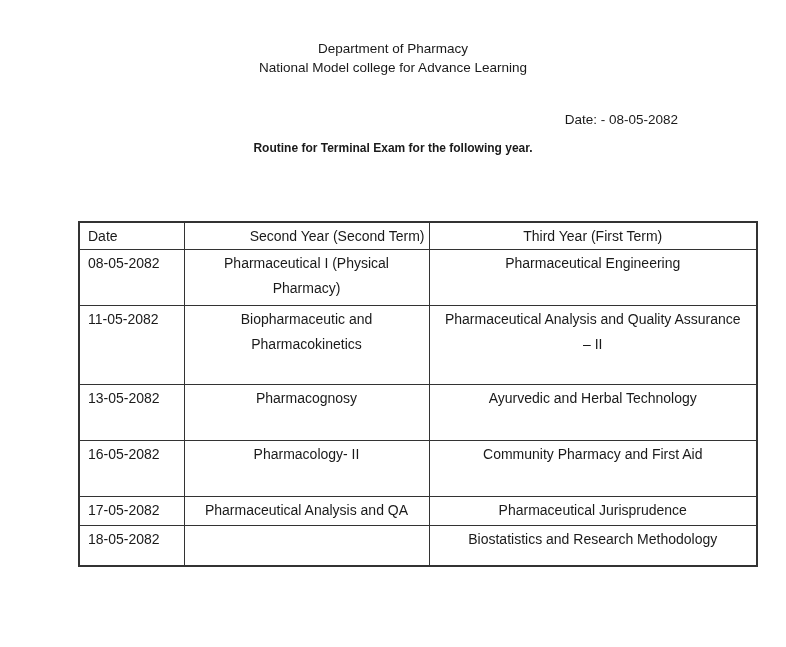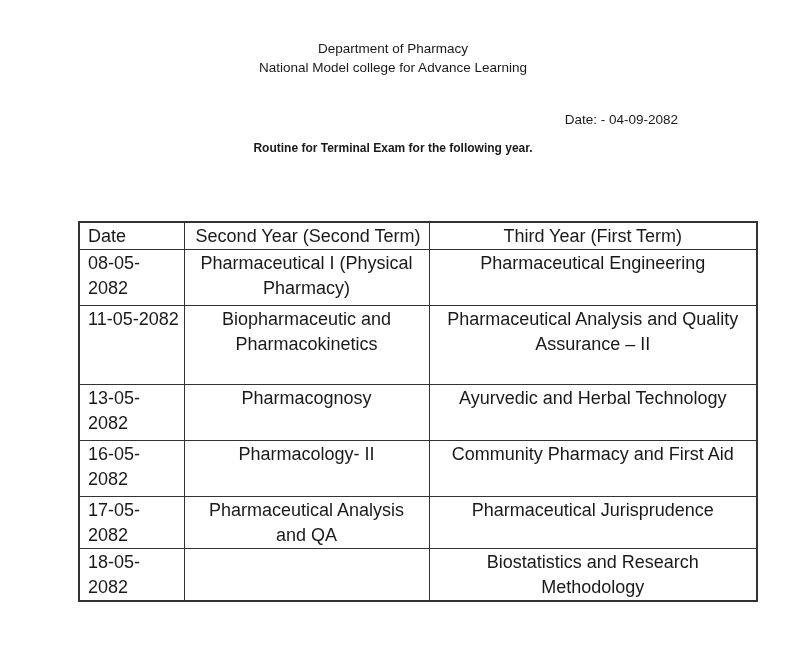--- a/index.html
+++ b/index.html
@@ -40,38 +40,38 @@
   .table-wrap {
     position: absolute;
     left: 78px;
     top: 221px;
   }
   table.exam-table {
     border-collapse: collapse;
     table-layout: fixed;
     width: 626px;
     border: 2px solid #333;
-    font-size: 18px;
+    font-size: 14px;
   }
   table.exam-table td, table.exam-table th {
     border: 1px solid #333;
     vertical-align: top;
     line-height: 25px;
     font-weight: normal;
     overflow: hidden;
   }
   .col-date   { width: 105px; }
   .col-second { width: 245px; }
   .col-third  { width: 328px; }
   th.col-date, td.cell-date {
     text-align: left;
     padding: 1px 4px 0 8px;
   }
   th.col-second {
-    text-align: center;
+    text-align: right;
     padding: 1px 4px 0 7px;
     font-weight: bold;
   }
   th.col-third {
     text-align: center;
     padding: 1px 6px 0 6px;
     font-weight: bold;
   }
   th.col-date { font-weight: bold; }
   td.cell-second, td.cell-third {
@@ -90,21 +90,21 @@
 </head>
 <body>
 
 <div class="page">
 
   <div class="header-block">
     <div>Department of Pharmacy</div>
     <div>National Model college for Advance Learning</div>
   </div>
 
-  <div class="date-line">Date: - 04-09-2082</div>
+  <div class="date-line">Date: - 08-05-2082</div>
 
   <div class="doc-title">Routine for Terminal Exam for the following year.</div>
 
   <div class="table-wrap">
     <table class="exam-table">
       <thead>
         <tr class="row-header">
           <th class="col-date">Date</th>
           <th class="col-second">Second Year (Second Term)</th>
           <th class="col-third">Third Year (First Term)</th>

